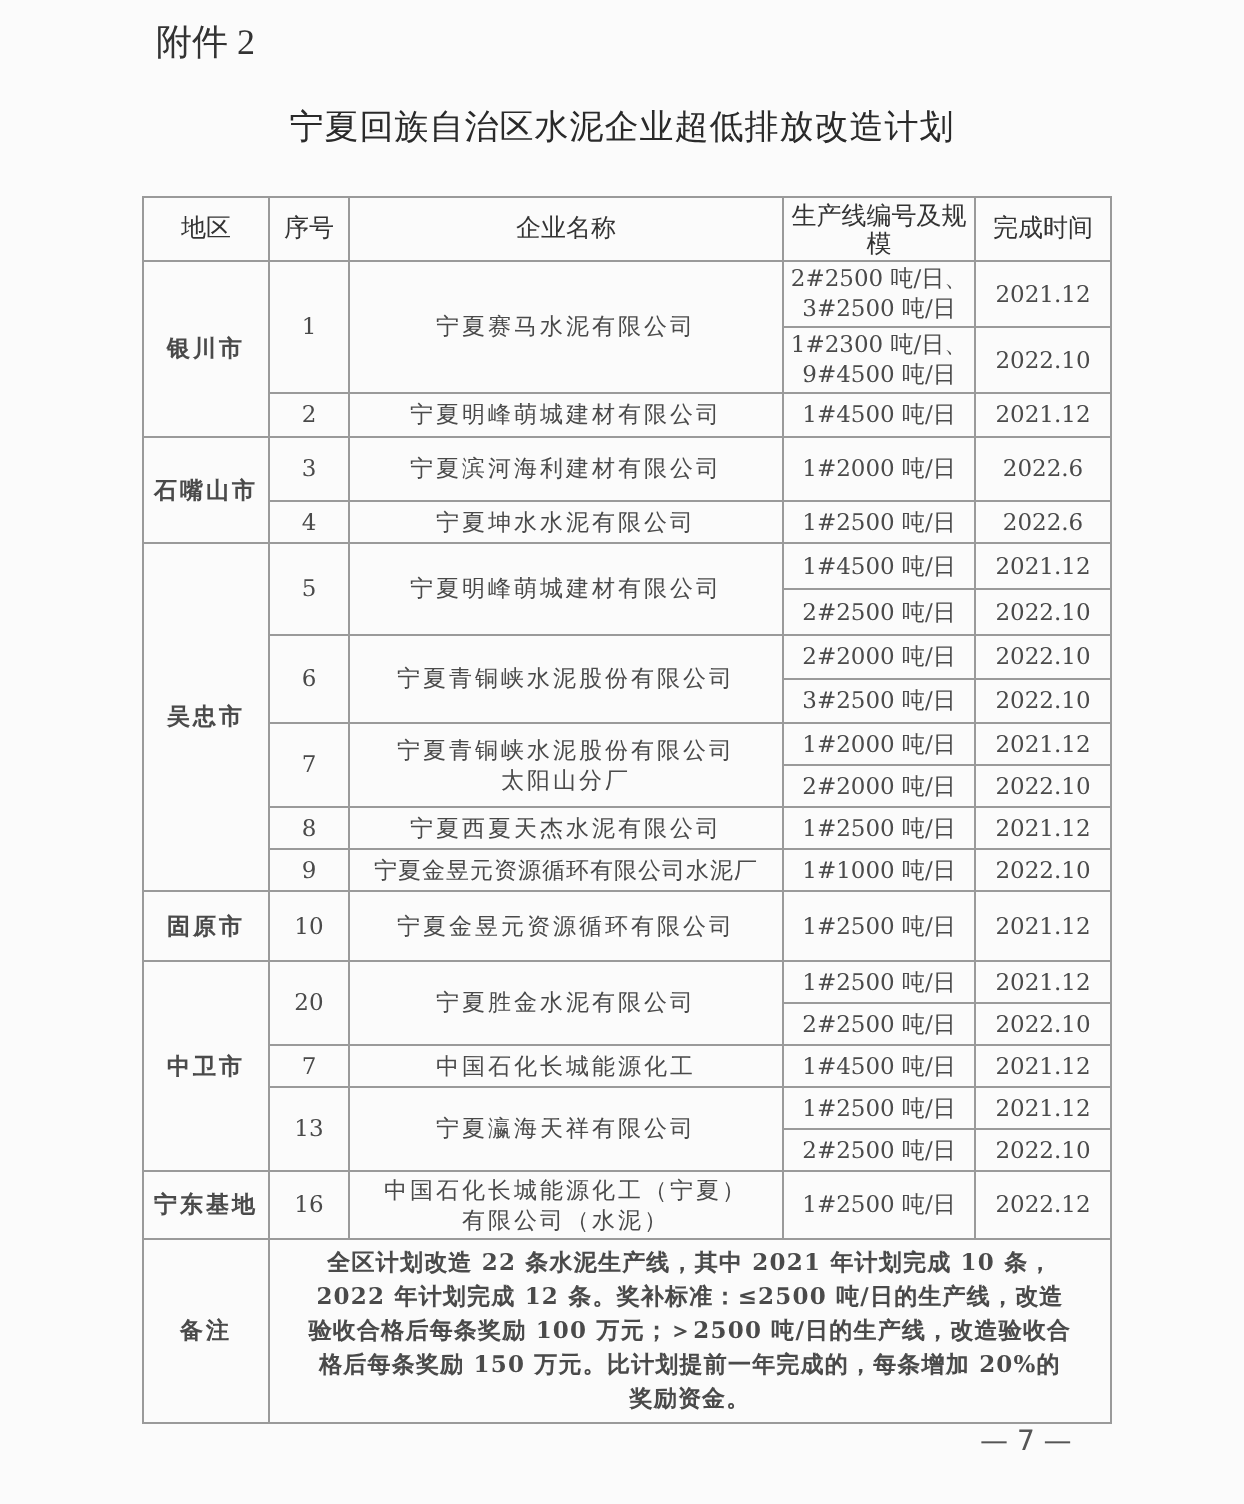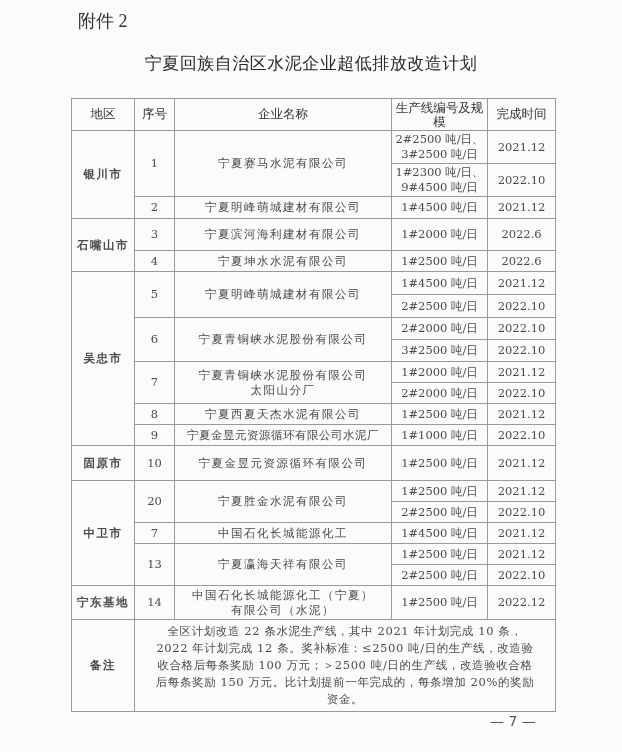--- a/index.html
+++ b/index.html
@@ -42,20 +42,21 @@
   }
   .name { letter-spacing: 1.5px; }
   .region { letter-spacing: 1.5px; font-weight: bold; }
   .cap { font-size: 11.5px; }
   .remark-text {
     text-align: left;
     padding: 3px 19px !important;
     line-height: 17px !important;
     letter-spacing: 0.6px;
     font-size: 11.5px;
+    font-weight: bold;
   }
   .pageno {
     position: absolute; left: 490px; top: 713px;
     font-size: 14px; color: #555;
     font-family: "DejaVu Sans", sans-serif;
   }
 </style>
 </head>
 <body>
 
@@ -197,21 +198,21 @@
       <td class="cap">1#2500 吨/日</td>
       <td>2021.12</td>
     </tr>
     <tr style="height:21px">
       <td class="cap">2#2500 吨/日</td>
       <td>2022.10</td>
     </tr>
 
     <tr style="height:34px">
       <td class="region">宁东基地</td>
-      <td>14</td>
+      <td>16</td>
       <td class="name">
         <div>中国石化长城能源化工（宁夏）</div>
         <div>有限公司（水泥）</div>
       </td>
       <td class="cap">1#2500 吨/日</td>
       <td>2022.12</td>
     </tr>
 
     <tr style="height:74px">
       <td class="region">备注</td>

